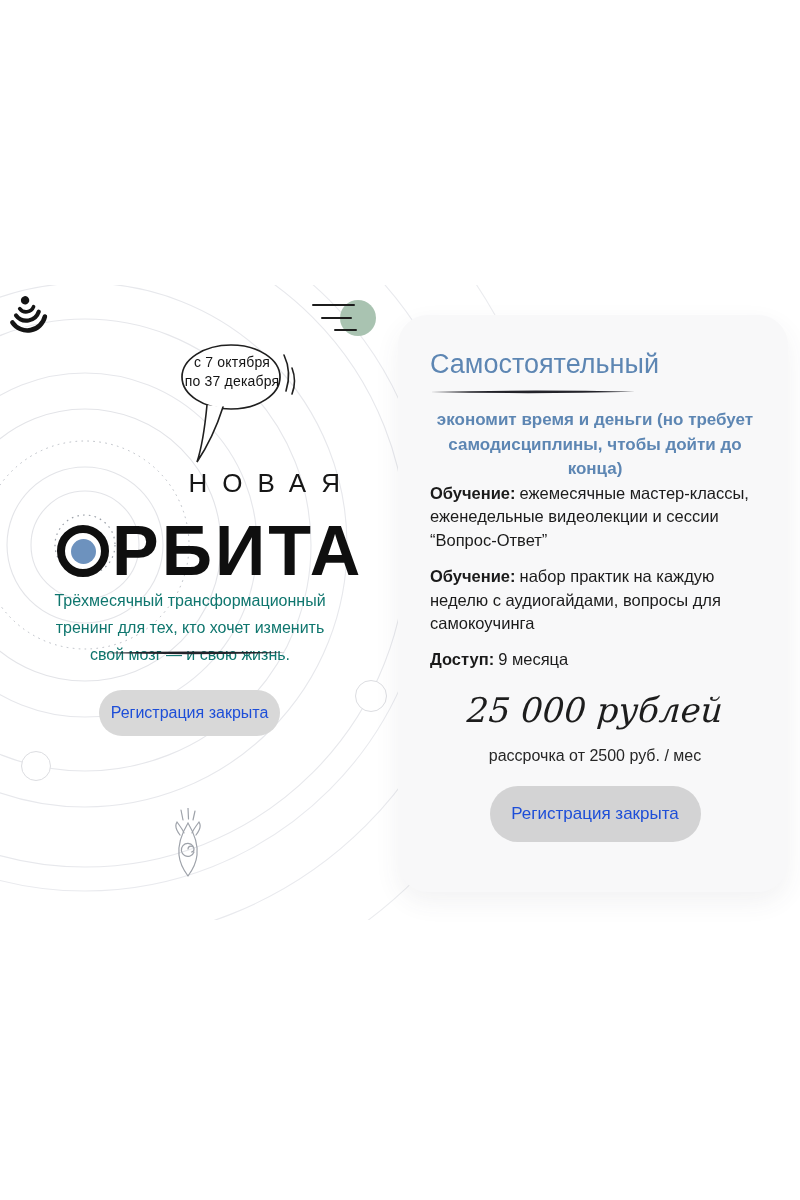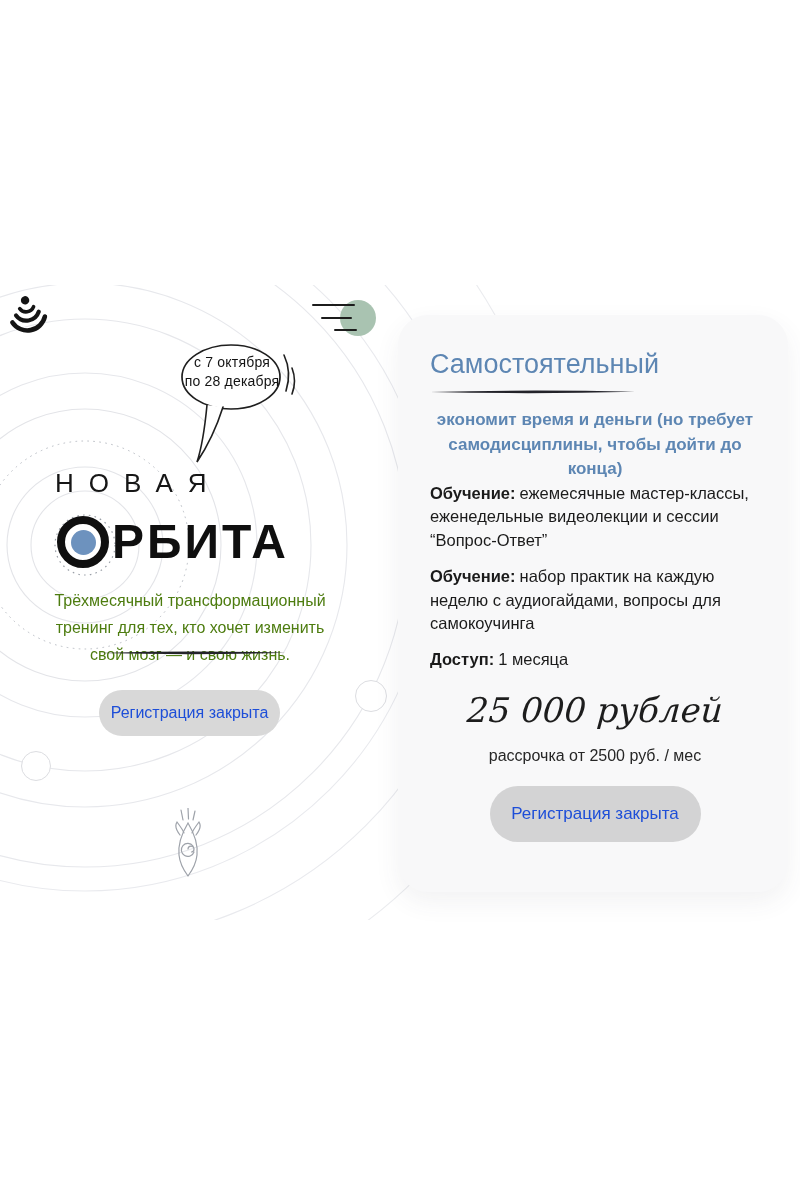--- a/index.html
+++ b/index.html
@@ -20,27 +20,27 @@
   .menu .b1{left:6px;top:10px;width:43px;}
   .menu .b2{left:15px;top:23px;width:31px;}
   .menu .b3{left:28px;top:35px;width:23px;}
 
   
   .bubble-svg{left:163px;top:338px;z-index:3;}
   .bubble-text{left:176px;top:353px;width:112px;text-align:center;font-size:14px;line-height:1.38;
                color:#141414;letter-spacing:.2px;z-index:4;}
 
   
-  .title-top{left:40px;top:468px;width:300px;text-align:left;font-size:26px;color:#161616;
+  .title-top{left:40px;top:468px;width:300px;text-align:right;font-size:26px;color:#161616;
              letter-spacing:15px;padding-left:15px;z-index:3;}
   .title-row{left:57px;top:516px;display:flex;align-items:center;z-index:3;}
   .orbit-ring{width:52px;height:52px;box-sizing:border-box;border:8px solid #0f0f0f;border-radius:50%;
               display:flex;align-items:center;justify-content:center;background:#fff;}
   .orbit-dot{width:25px;height:25px;border-radius:50%;}
-  .title-rest{font-size:48px;font-weight:bold;color:#0f0f0f;letter-spacing:3px;line-height:1;margin-left:3px;}
+  .title-rest{font-size:70px;font-weight:bold;color:#0f0f0f;letter-spacing:3px;line-height:1;margin-left:3px;}
 
   .desc{left:40px;top:588px;width:300px;text-align:center;font-size:16px;line-height:1.68;z-index:3;}
   .swoosh{z-index:3;}
 
   .pill{display:flex;align-items:center;justify-content:center;border:none;border-radius:28px;
         color:#1d4ed8;cursor:pointer;font-family:"Liberation Sans",sans-serif;}
   .btn-left{left:99px;top:690px;width:181px;height:46px;font-size:16px;background:#d8d8d8;z-index:3;}
 
   .planet{border-radius:50%;background:#ffffff;border:1.5px solid #dcdde1;z-index:2;}
   .planet1{left:21px;top:751px;width:28px;height:28px;}
@@ -105,32 +105,32 @@
   </div>
 
   <svg class="abs bubble-svg" width="140" height="132" viewBox="0 0 140 132">
     <ellipse cx="68" cy="39" rx="49" ry="32" fill="#ffffff" stroke="#1f1f1f" stroke-width="1.7"></ellipse>
     <path d="M44,67 C42,88 40,106 34,124 C46,106 54,88 60,69" fill="#ffffff" stroke="#1f1f1f" stroke-width="1.6" stroke-linecap="round"></path>
     <path d="M121,17 q8,17 2,36" fill="none" stroke="#1f1f1f" stroke-width="1.6" stroke-linecap="round"></path>
     <path d="M129,30 q5,13 0,26" fill="none" stroke="#1f1f1f" stroke-width="1.6" stroke-linecap="round"></path>
   </svg>
   <div class="abs bubble-text">
     <div>с 7 октября</div>
-    <div>по 28 декабря</div>
+    <div>по 37 декабря</div>
   </div>
 
   <div class="abs title-top">НОВАЯ</div>
   <div class="abs title-row">
     <span class="orbit-ring">
       <span class="orbit-dot" style="background:#6d92be"></span>
     </span>
     <span class="title-rest">РБИТА</span>
   </div>
 
-  <div class="abs desc" style="color:#4d7c0f">Трёхмесячный трансформационный тренинг для тех, кто хочет изменить свой мозг — и свою жизнь.</div>
+  <div class="abs desc" style="color:#0f766e">Трёхмесячный трансформационный тренинг для тех, кто хочет изменить свой мозг — и свою жизнь.</div>
 
   <svg class="abs swoosh" style="left:100px;top:650px" width="185" height="6" viewBox="0 0 185 6">
     <path d="M0,3 Q92,0.2 185,2.8 Q92,5.4 0,3 Z" fill="#23232a"></path>
   </svg>
 
   <button class="abs pill btn-left">Регистрация закрыта</button>
 
   <div class="abs planet planet1"></div>
   <div class="abs planet planet2"></div>
 
@@ -155,21 +155,21 @@
     <p class="subtitle" style="color:#5d86b3">экономит время и деньги (но требует самодисциплины, чтобы дойти до конца)</p>
 
     <div class="features">
       <p class="feature">
         <b>Обучение:</b><span>ежемесячные мастер-классы, еженедельные видеолекции и сессии “Вопрос-Ответ”</span>
       </p>
       <p class="feature">
         <b>Обучение:</b><span>набор практик на каждую неделю с аудиогайдами, вопросы для самокоучинга</span>
       </p>
       <p class="feature">
-        <b>Доступ:</b><span>1 месяца</span>
+        <b>Доступ:</b><span>9 месяца</span>
       </p>
     </div>
 
     <div class="price">25 000 рублей</div>
     <div class="installment">рассрочка от 2500 руб. / мес</div>
     <button class="pill btn-right">Регистрация закрыта</button>
   </div>
 
 </div>
 

